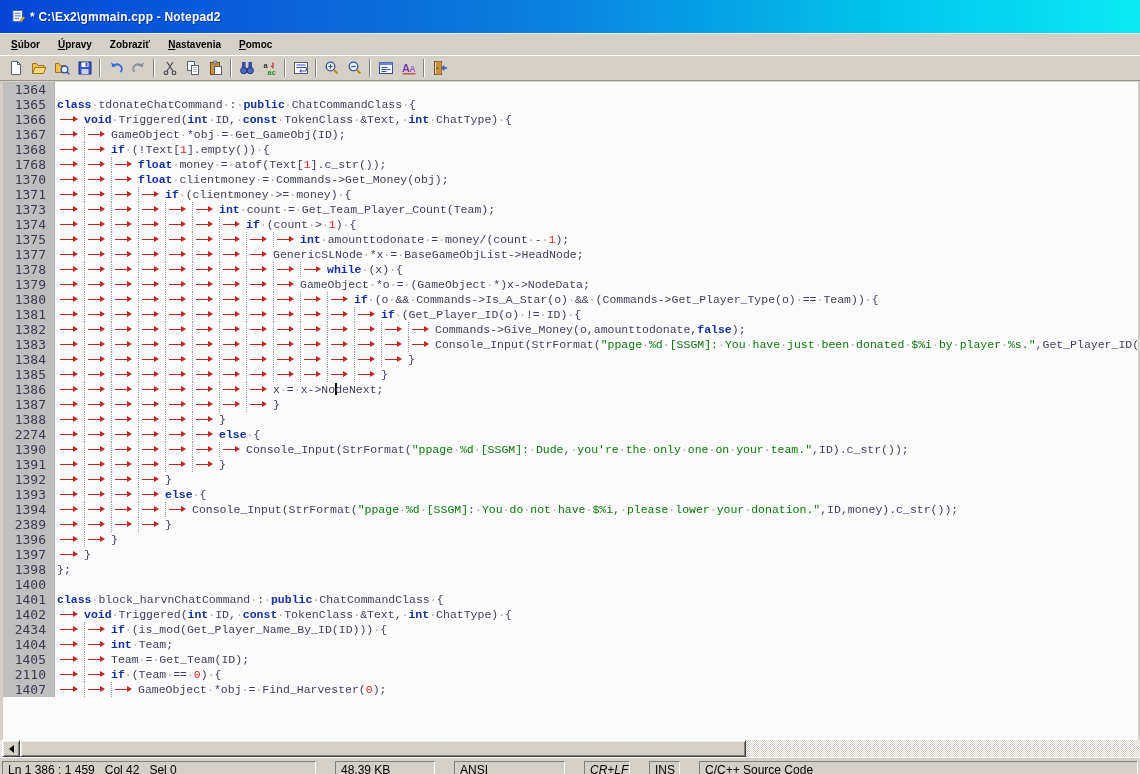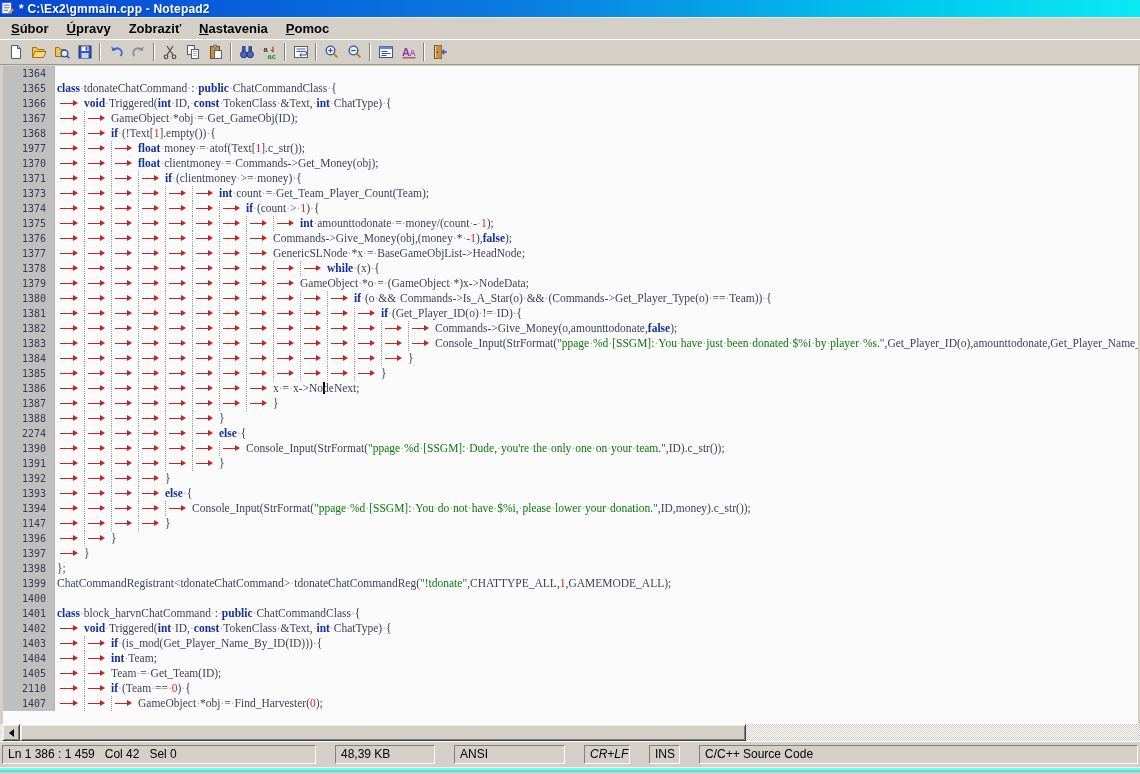--- a/index.html
+++ b/index.html
@@ -1,47 +1,47 @@
 <!DOCTYPE html>
 <html style="--fg: #3E3E5E; --kw: #1430A0; --str: #0A7A0A; --num: #E02222; --tab: #C42424; --ws: #BBA4A4; --titlebar-left: #0646D6; --titlebar-right: #0AE9F4; --chrome: #D4D0C8; --gutter-bg: #BFBFBF; --stripe: #2FE6D4;"><head>
 <meta charset="utf-8">
 <style>
   * { margin:0; padding:0; box-sizing:border-box; }
   html,body { width:1140px; height:774px; overflow:hidden; }
   body { font-family:"Liberation Sans", sans-serif; background:#D4D0C8; }
   .window { width:1140px; height:774px; display:flex; flex-direction:column; }
 
   
-  .titlebar { height:17px; background:linear-gradient(90deg,#0646D6 0%,#0B7BE0 45%,#00C9EE 80%,#0AE9F4 100%);
-    display:flex; align-items:center; padding-left:1px; flex:0 0 auto; }
+  .titlebar { height:33px; background:linear-gradient(90deg,#0646D6 0%,#0B7BE0 45%,#00C9EE 80%,#0AE9F4 100%);
+    display:flex; align-items:center; padding-left:12px; flex:0 0 auto; }
   .titlebar .appicon { width:14px; height:13px; margin-right:4px; }
   .titlebar .title { color:#fff; font-size:12px; font-weight:bold; white-space:pre; letter-spacing:.2px;
     text-shadow:1px 1px 0 rgba(0,0,40,.35); }
 
   
   .menubar { height:22px; background:#D4D0C8; display:flex; align-items:center; padding-left:2px;
     border-top:1px solid #EEEDE9; flex:0 0 auto; }
-  .menu-item { font-size:13px; font-weight:bold; color:#000; padding:2px 9px; cursor:default; }
+  .menu-item { font-size:10px; font-weight:bold; color:#000; padding:2px 9px; cursor:default; }
   .menu-item u { text-decoration:underline; }
 
   
   .toolbar { height:25px; background:#D4D0C8; display:flex; align-items:center; padding-left:4px;
     border-top:1px solid #fff; flex:0 0 auto; }
   .tb { width:23px; height:22px; display:flex; align-items:center; justify-content:center; }
   .tb svg { width:16px; height:16px; }
   .tsep { width:2px; height:18px; margin:0 3px; border-left:1px solid #808080; border-right:1px solid #fff; }
 
   
   .edge { height:2px; background:#D4D0C8; border-top:1px solid #9a968e; flex:0 0 auto; }
   .mid { flex:0 0 auto; height:658px; background:#D4D0C8; padding:0 2px 0 3px; }
   .editor { width:100%; height:100%; background:#FBFBFB; overflow:hidden; cursor:text; }
   .line { display:flex; height:15px; }
   .ln { flex:0 0 52px; background:#BFBFBF; color:#3A3A4E; font-family:"DejaVu Sans Mono",monospace;
-    font-size:10px; line-height:15px; text-align:right; padding-right:8px; border-right:1px solid #B0B0B0; }
-  .lc { flex:1; font-family:Liberation Serif, serif; font-size:11.5px; line-height:15px;
+    font-size:13px; line-height:15px; text-align:right; padding-right:8px; border-right:1px solid #B0B0B0; }
+  .lc { flex:1; font-family:Liberation Mono, monospace; font-size:11.5px; line-height:15px;
     white-space:nowrap; overflow:hidden; color:var(--fg); padding-left:2px; }
   .kw  { color:var(--kw); font-weight:bold; }
   .str { color:var(--str); }
   .num { color:var(--num); }
   .sp  { color:var(--ws); }
   .tab { display:inline-block; box-sizing:border-box; width:27px; height:15px; position:relative; vertical-align:top; }
   .tab::before { content:""; position:absolute; left:3px; right:8px; top:7px; height:1px; background:var(--tab); }
   .tab::after  { content:""; position:absolute; right:3px; top:4px; width:0; height:0;
     border:3px solid transparent; border-left:5px solid var(--tab); }
   .tab.g { border-left:1px dotted #9a9a9a; }
@@ -245,21 +245,21 @@
         </div>
         <div class="line">
           <span class="ln">1367</span>
           <span class="lc"><span class="tab"></span><span class="tab g"></span>GameObject<span class="sp">·</span>*obj<span class="sp">·</span>=<span class="sp">·</span>Get_GameObj(ID);</span>
         </div>
         <div class="line">
           <span class="ln">1368</span>
           <span class="lc"><span class="tab"></span><span class="tab g"></span><span class="kw">if</span><span class="sp">·</span>(!Text[<span class="num">1</span>].empty())<span class="sp">·</span>{</span>
         </div>
         <div class="line">
-          <span class="ln">1977</span>
+          <span class="ln">1768</span>
           <span class="lc"><span class="tab"></span><span class="tab g"></span><span class="tab g"></span><span class="kw">float</span><span class="sp">·</span>money<span class="sp">·</span>=<span class="sp">·</span>atof(Text[<span class="num">1</span>].c_str());</span>
         </div>
         <div class="line">
           <span class="ln">1370</span>
           <span class="lc"><span class="tab"></span><span class="tab g"></span><span class="tab g"></span><span class="kw">float</span><span class="sp">·</span>clientmoney<span class="sp">·</span>=<span class="sp">·</span>Commands-&gt;Get_Money(obj);</span>
         </div>
         <div class="line">
           <span class="ln">1371</span>
           <span class="lc"><span class="tab"></span><span class="tab g"></span><span class="tab g"></span><span class="tab g"></span><span class="kw">if</span><span class="sp">·</span>(clientmoney<span class="sp">·</span>&gt;=<span class="sp">·</span>money)<span class="sp">·</span>{</span>
         </div>
@@ -269,24 +269,20 @@
         </div>
         <div class="line">
           <span class="ln">1374</span>
           <span class="lc"><span class="tab"></span><span class="tab g"></span><span class="tab g"></span><span class="tab g"></span><span class="tab g"></span><span class="tab g"></span><span class="tab g"></span><span class="kw">if</span><span class="sp">·</span>(count<span class="sp">·</span>&gt;<span class="sp">·</span><span class="num">1</span>)<span class="sp">·</span>{</span>
         </div>
         <div class="line">
           <span class="ln">1375</span>
           <span class="lc"><span class="tab"></span><span class="tab g"></span><span class="tab g"></span><span class="tab g"></span><span class="tab g"></span><span class="tab g"></span><span class="tab g"></span><span class="tab g"></span><span class="tab g"></span><span class="kw">int</span><span class="sp">·</span>amounttodonate<span class="sp">·</span>=<span class="sp">·</span>money/(count<span class="sp">·</span>-<span class="sp">·</span><span class="num">1</span>);</span>
         </div>
         <div class="line">
-          <span class="ln">1376</span>
-          <span class="lc"><span class="tab"></span><span class="tab g"></span><span class="tab g"></span><span class="tab g"></span><span class="tab g"></span><span class="tab g"></span><span class="tab g"></span><span class="tab g"></span>Commands-&gt;Give_Money(obj,(money<span class="sp">·</span>*<span class="sp">·</span><span class="num">-1</span>),<span class="kw">false</span>);</span>
-        </div>
-        <div class="line">
           <span class="ln">1377</span>
           <span class="lc"><span class="tab"></span><span class="tab g"></span><span class="tab g"></span><span class="tab g"></span><span class="tab g"></span><span class="tab g"></span><span class="tab g"></span><span class="tab g"></span>GenericSLNode<span class="sp">·</span>*x<span class="sp">·</span>=<span class="sp">·</span>BaseGameObjList-&gt;HeadNode;</span>
         </div>
         <div class="line">
           <span class="ln">1378</span>
           <span class="lc"><span class="tab"></span><span class="tab g"></span><span class="tab g"></span><span class="tab g"></span><span class="tab g"></span><span class="tab g"></span><span class="tab g"></span><span class="tab g"></span><span class="tab g"></span><span class="tab g"></span><span class="kw">while</span><span class="sp">·</span>(x)<span class="sp">·</span>{</span>
         </div>
         <div class="line">
           <span class="ln">1379</span>
           <span class="lc"><span class="tab"></span><span class="tab g"></span><span class="tab g"></span><span class="tab g"></span><span class="tab g"></span><span class="tab g"></span><span class="tab g"></span><span class="tab g"></span><span class="tab g"></span>GameObject<span class="sp">·</span>*o<span class="sp">·</span>=<span class="sp">·</span>(GameObject<span class="sp">·</span>*)x-&gt;NodeData;</span>
@@ -345,53 +341,49 @@
         </div>
         <div class="line">
           <span class="ln">1393</span>
           <span class="lc"><span class="tab"></span><span class="tab g"></span><span class="tab g"></span><span class="tab g"></span><span class="kw">else</span><span class="sp">·</span>{</span>
         </div>
         <div class="line">
           <span class="ln">1394</span>
           <span class="lc"><span class="tab"></span><span class="tab g"></span><span class="tab g"></span><span class="tab g"></span><span class="tab g"></span>Console_Input(StrFormat(<span class="str">"ppage<span class="sp">·</span>%d<span class="sp">·</span>[SSGM]:<span class="sp">·</span>You<span class="sp">·</span>do<span class="sp">·</span>not<span class="sp">·</span>have<span class="sp">·</span>$%i,<span class="sp">·</span>please<span class="sp">·</span>lower<span class="sp">·</span>your<span class="sp">·</span>donation."</span>,ID,money).c_str());</span>
         </div>
         <div class="line">
-          <span class="ln">1147</span>
+          <span class="ln">2389</span>
           <span class="lc"><span class="tab"></span><span class="tab g"></span><span class="tab g"></span><span class="tab g"></span>}</span>
         </div>
         <div class="line">
           <span class="ln">1396</span>
           <span class="lc"><span class="tab"></span><span class="tab g"></span>}</span>
         </div>
         <div class="line">
           <span class="ln">1397</span>
           <span class="lc"><span class="tab"></span>}</span>
         </div>
         <div class="line">
           <span class="ln">1398</span>
           <span class="lc">};</span>
         </div>
         <div class="line">
-          <span class="ln">1399</span>
-          <span class="lc">ChatCommandRegistrant&lt;tdonateChatCommand&gt;<span class="sp">·</span>tdonateChatCommandReg(<span class="str">"!tdonate"</span>,CHATTYPE_ALL,<span class="num">1</span>,GAMEMODE_ALL);</span>
-        </div>
-        <div class="line">
           <span class="ln">1400</span>
           <span class="lc"></span>
         </div>
         <div class="line">
           <span class="ln">1401</span>
           <span class="lc"><span class="kw">class</span><span class="sp">·</span>block_harvnChatCommand<span class="sp">·</span>:<span class="sp">·</span><span class="kw">public</span><span class="sp">·</span>ChatCommandClass<span class="sp">·</span>{</span>
         </div>
         <div class="line">
           <span class="ln">1402</span>
           <span class="lc"><span class="tab"></span><span class="kw">void</span><span class="sp">·</span>Triggered(<span class="kw">int</span><span class="sp">·</span>ID,<span class="sp">·</span><span class="kw">const</span><span class="sp">·</span>TokenClass<span class="sp">·</span>&amp;Text,<span class="sp">·</span><span class="kw">int</span><span class="sp">·</span>ChatType)<span class="sp">·</span>{</span>
         </div>
         <div class="line">
-          <span class="ln">1403</span>
+          <span class="ln">2434</span>
           <span class="lc"><span class="tab"></span><span class="tab g"></span><span class="kw">if</span><span class="sp">·</span>(is_mod(Get_Player_Name_By_ID(ID)))<span class="sp">·</span>{</span>
         </div>
         <div class="line">
           <span class="ln">1404</span>
           <span class="lc"><span class="tab"></span><span class="tab g"></span><span class="kw">int</span><span class="sp">·</span>Team;</span>
         </div>
         <div class="line">
           <span class="ln">1405</span>
           <span class="lc"><span class="tab"></span><span class="tab g"></span>Team<span class="sp">·</span>=<span class="sp">·</span>Get_Team(ID);</span>
         </div>

